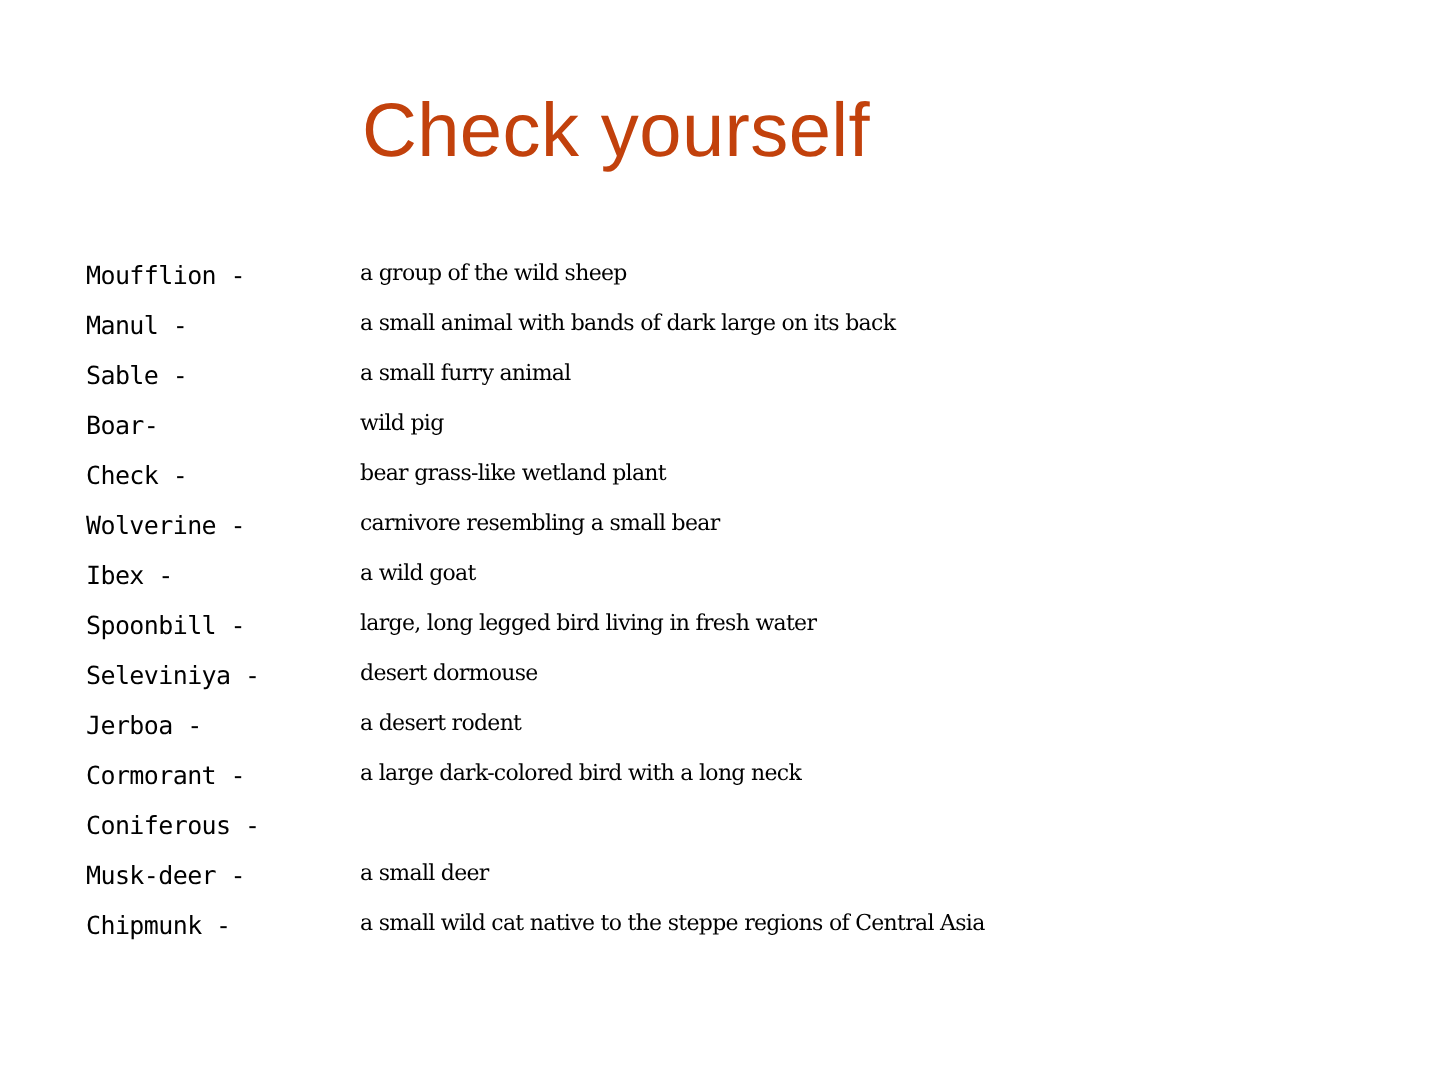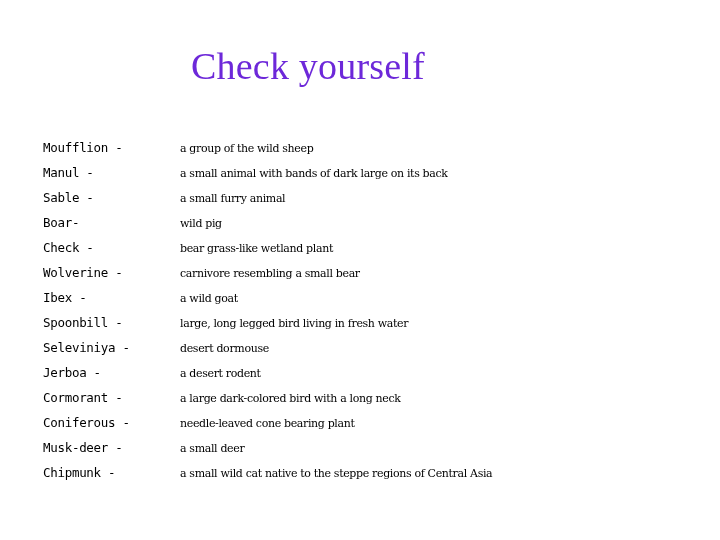--- a/index.html
+++ b/index.html
@@ -18,37 +18,37 @@
     width: 720px;
     height: 540px;
     background: #ffffff;
   }
   .slide-title {
     position: absolute;
     left: 0;
     top: 44px;
     width: 616px;
     text-align: center;
-    font-family: Liberation Serif, serif;
+    font-family: Liberation Sans, sans-serif;
     font-size: 38px;
     font-weight: 400;
-    color: #6d28d9;
+    color: #c2410c;
     letter-spacing: 0.2px;
     line-height: 44px;
     white-space: nowrap;
   }
   .glossary {
     position: absolute;
     left: 43px;
     top: 130px;
     width: 640px;
   }
   .gloss-row {
     display: flex;
-    align-items: flex-end;
+    align-items: flex-start;
     height: 25px;
   }
   .term {
     flex: 0 0 137px;
     width: 137px;
     font-family: "DejaVu Sans Mono", monospace;
     font-size: 12.5px;
     font-weight: 400;
     color: #000000;
     white-space: nowrap;
@@ -123,21 +123,20 @@
       <span class="definition">a desert rodent</span>
     </div>
 
     <div class="gloss-row">
       <span class="term">Cormorant -</span>
       <span class="definition">a large dark-colored bird with a long neck</span>
     </div>
 
     <div class="gloss-row">
       <span class="term">Coniferous -</span>
-      <span class="definition">needle-leaved cone bearing plant</span>
     </div>
 
     <div class="gloss-row">
       <span class="term">Musk-deer -</span>
       <span class="definition">a small deer</span>
     </div>
 
     <div class="gloss-row">
       <span class="term">Chipmunk -</span>
       <span class="definition">a small wild cat native to the steppe regions of Central Asia</span>

